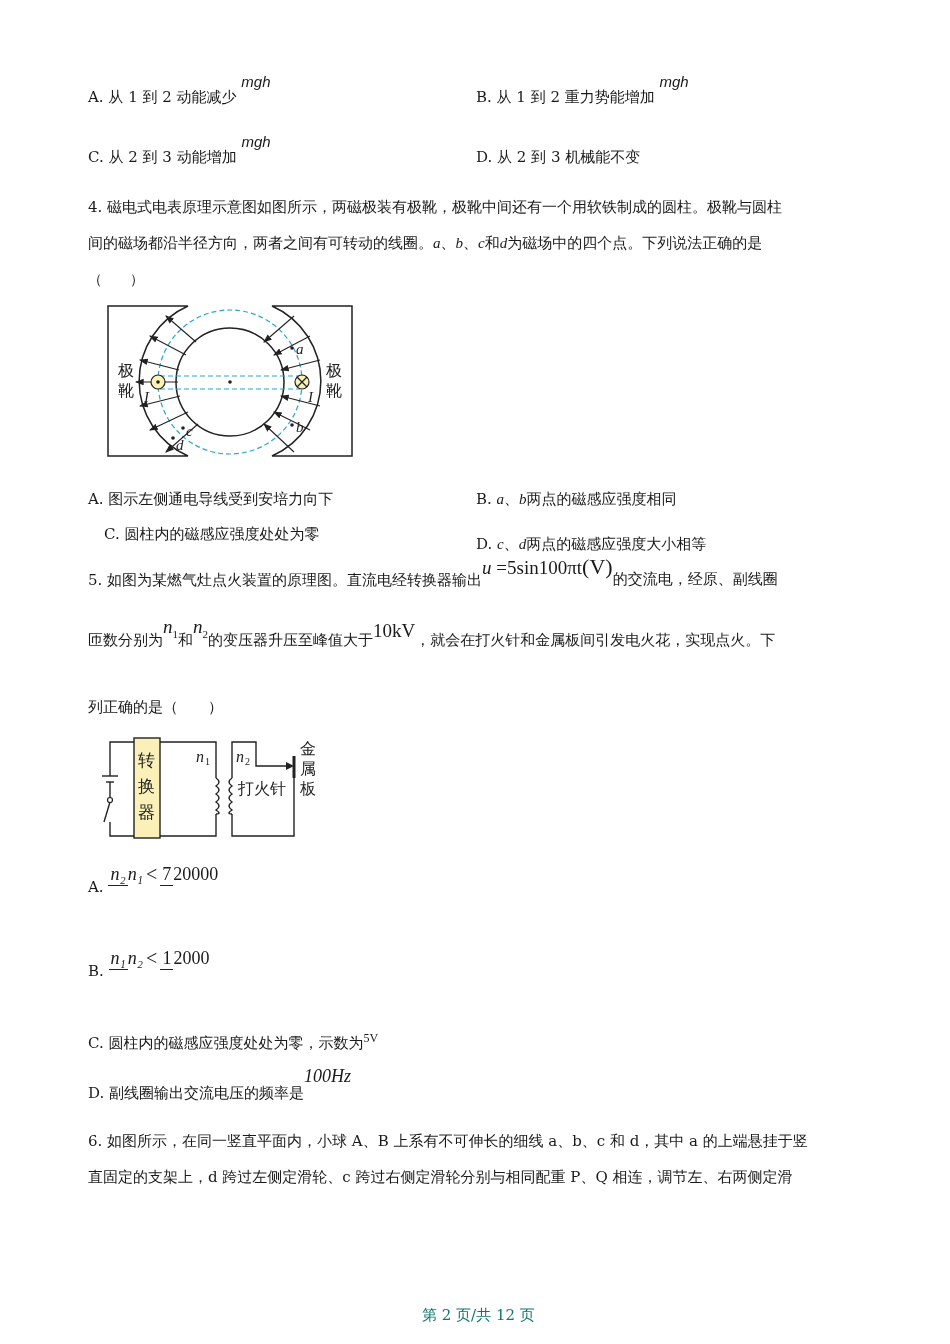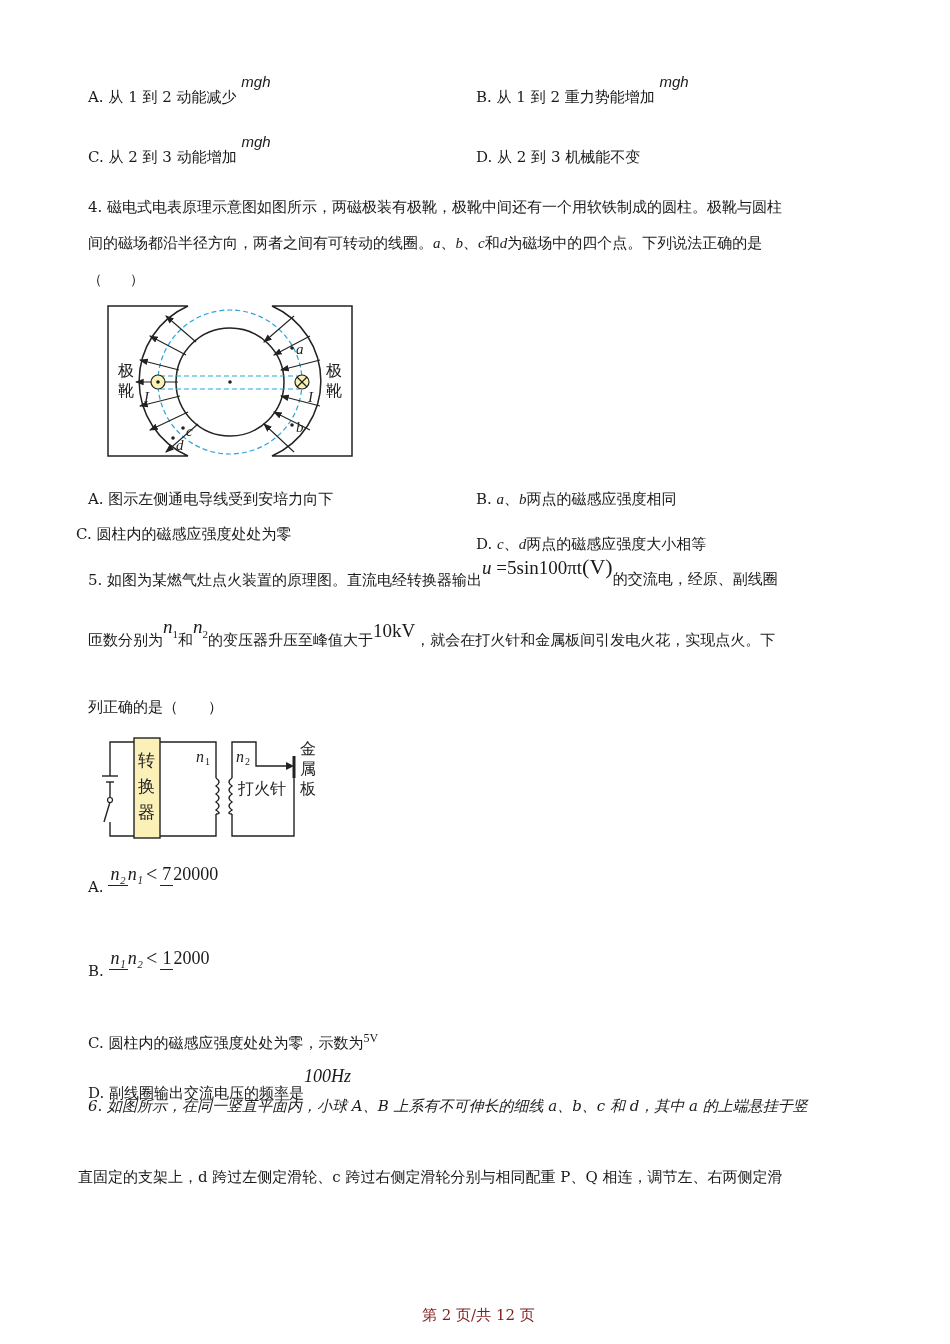--- a/index.html
+++ b/index.html
@@ -11,21 +11,21 @@
   .abs { position: absolute; white-space: nowrap; }
   .serif { font-family: "Liberation Serif", "DejaVu Serif", serif; }
   .ital { font-style: italic; }
   .sup-math { font-family: "Liberation Sans", sans-serif; font-style: italic; font-size: 15px; text-align: right; }
   .mathbig { font-family: "Liberation Serif", serif; font-size: 19px; }
   .para { line-height: 34px; }
   .frac { display: inline-flex; flex-direction: row; align-items: center; vertical-align: middle; font-family: "Liberation Serif", serif; }
   .frac .num { padding: 0 2px; border-bottom: 1px solid #222; line-height: 22px; font-size: 18px; }
   .frac .den { line-height: 24px; font-size: 18px; }
   .lt { font-family: "Liberation Serif", serif; font-size: 20px; margin: 0 3px; vertical-align: middle; }
-  .footer { font-size: 15px; color: #7f1d1d; text-align: center; }
+  .footer { font-size: 15px; color: #0f766e; text-align: center; }
 </style>
 </head>
 <body>
 
 <div class="abs" style="left:88px;top:88px;">
   <span>A. 从 1 到 2 动能减少</span>
   <span class="sup-math" style="position:relative;top:-15px;">mgh</span>
 </div>
 <div class="abs" style="left:476px;top:88px;">
   <span>B. 从 1 到 2 重力势能增加</span>
@@ -100,21 +100,21 @@
   <text x="18" y="74" font-family="DejaVu Sans, sans-serif" font-size="16" fill="#222">极</text>
   <text x="18" y="94" font-family="DejaVu Sans, sans-serif" font-size="16" fill="#222">靴</text>
   <text x="226" y="74" font-family="DejaVu Sans, sans-serif" font-size="16" fill="#222">极</text>
   <text x="226" y="94" font-family="DejaVu Sans, sans-serif" font-size="16" fill="#222">靴</text>
 </svg>
 
 <div class="abs" style="left:88px;top:490px;">A. 图示左侧通电导线受到安培力向下</div>
 <div class="abs" style="left:476px;top:490px;">
   <span>B. </span><span class="ital serif">a</span><span>、</span><span class="ital serif">b</span><span>两点的磁感应强度相同</span>
 </div>
-<div class="abs" style="left:76px;top:525px;">C. 圆柱内的磁感应强度处处为零</div>
+<div class="abs" style="left:104px;top:525px;">C. 圆柱内的磁感应强度处处为零</div>
 <div class="abs" style="left:476px;top:535px;">
   <span>D. </span><span class="ital serif">c</span><span>、</span><span class="ital serif">d</span><span>两点的磁感应强度大小相等</span>
 </div>
 
 <div class="abs" style="left:88px;top:564px;">
   <span style="vertical-align:bottom;">5. 如图为某燃气灶点火装置的原理图。直流电经转换器输出</span><span class="mathbig" style="position:relative;top:-10px;"><span class="ital">u</span><span> =5sin100πt</span><span style="font-size:22px;">(V)</span></span><span>的交流电，经原、副线圈</span>
 </div>
 <div class="abs" style="left:88px;top:628px;">
   <span>匝数分别为</span><span class="mathbig ital" style="position:relative;top:-12px;"><span>n</span><sub style="font-size:11px;font-style:normal;">1</sub></span><span>和</span><span class="mathbig ital" style="position:relative;top:-12px;"><span>n</span><sub style="font-size:11px;font-style:normal;">2</sub></span><span>的变压器升压至峰值大于</span><span class="mathbig" style="position:relative;top:-8px;">10kV</span><span>，就会在打火针和金属板间引发电火花，实现点火。下</span>
 </div>
@@ -176,16 +176,16 @@
       <span class="den">2000</span>
     </span>
 </div>
 <div class="abs" style="left:88px;top:1034px;">
   <span>C. 圆柱内的磁感应强度处处为零，示数为</span><span class="mathbig" style="position:relative;top:-6px;font-size:12px;">5V</span>
 </div>
 <div class="abs" style="left:88px;top:1082px;">
   <span>D. 副线圈输出交流电压的频率是</span><span class="mathbig" style="position:relative;top:-16px;font-size:18px;font-style:italic;">100Hz</span>
 </div>
 
-<div class="abs para" style="left:88px;top:1089px;font-style:italic;">6. 如图所示，在同一竖直平面内，小球 A、B 上系有不可伸长的细线 a、b、c 和 d，其中 a 的上端悬挂于竖</div>
-<div class="abs para" style="left:78px;top:1160px;">直固定的支架上，d 跨过左侧定滑轮、c 跨过右侧定滑轮分别与相同配重 P、Q 相连，调节左、右两侧定滑</div>
+<div class="abs para" style="left:88px;top:1124px;">6. 如图所示，在同一竖直平面内，小球 A、B 上系有不可伸长的细线 a、b、c 和 d，其中 a 的上端悬挂于竖</div>
+<div class="abs para" style="left:88px;top:1160px;">直固定的支架上，d 跨过左侧定滑轮、c 跨过右侧定滑轮分别与相同配重 P、Q 相连，调节左、右两侧定滑</div>
 
 <div class="abs footer" style="left:422px;top:1306px;">第 2 页/共 12 页</div>
 
 </body></html>

